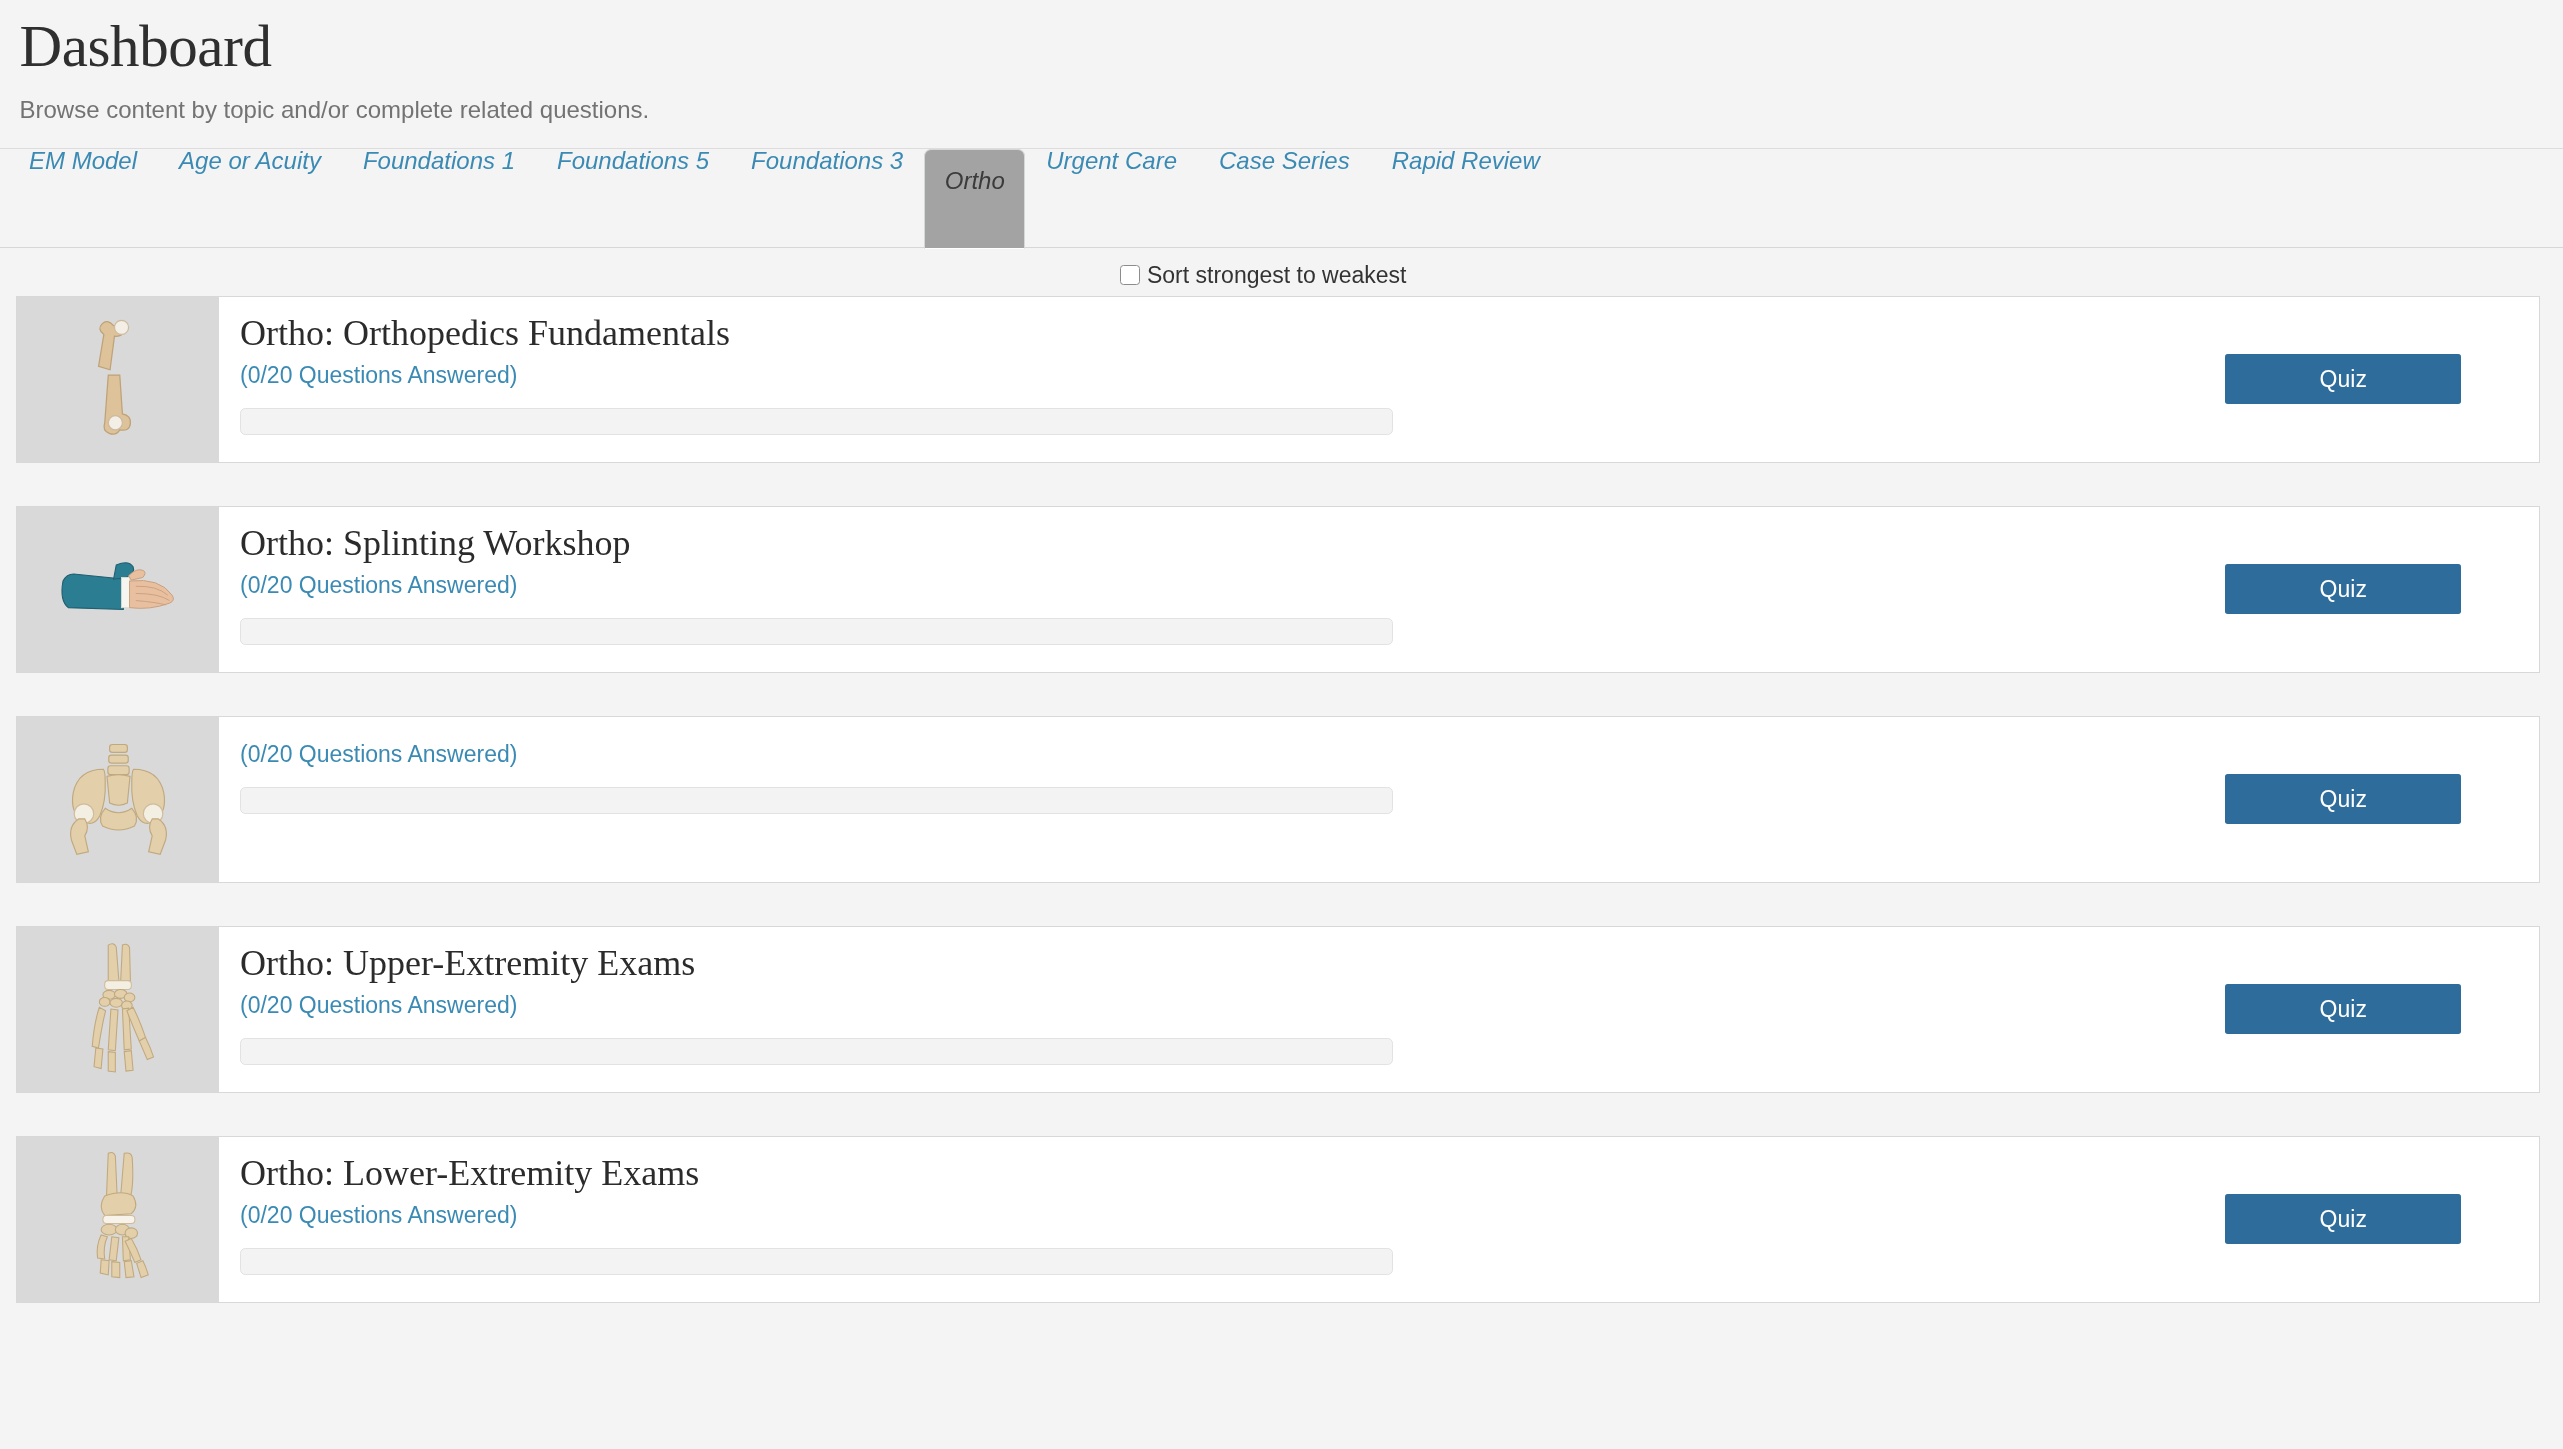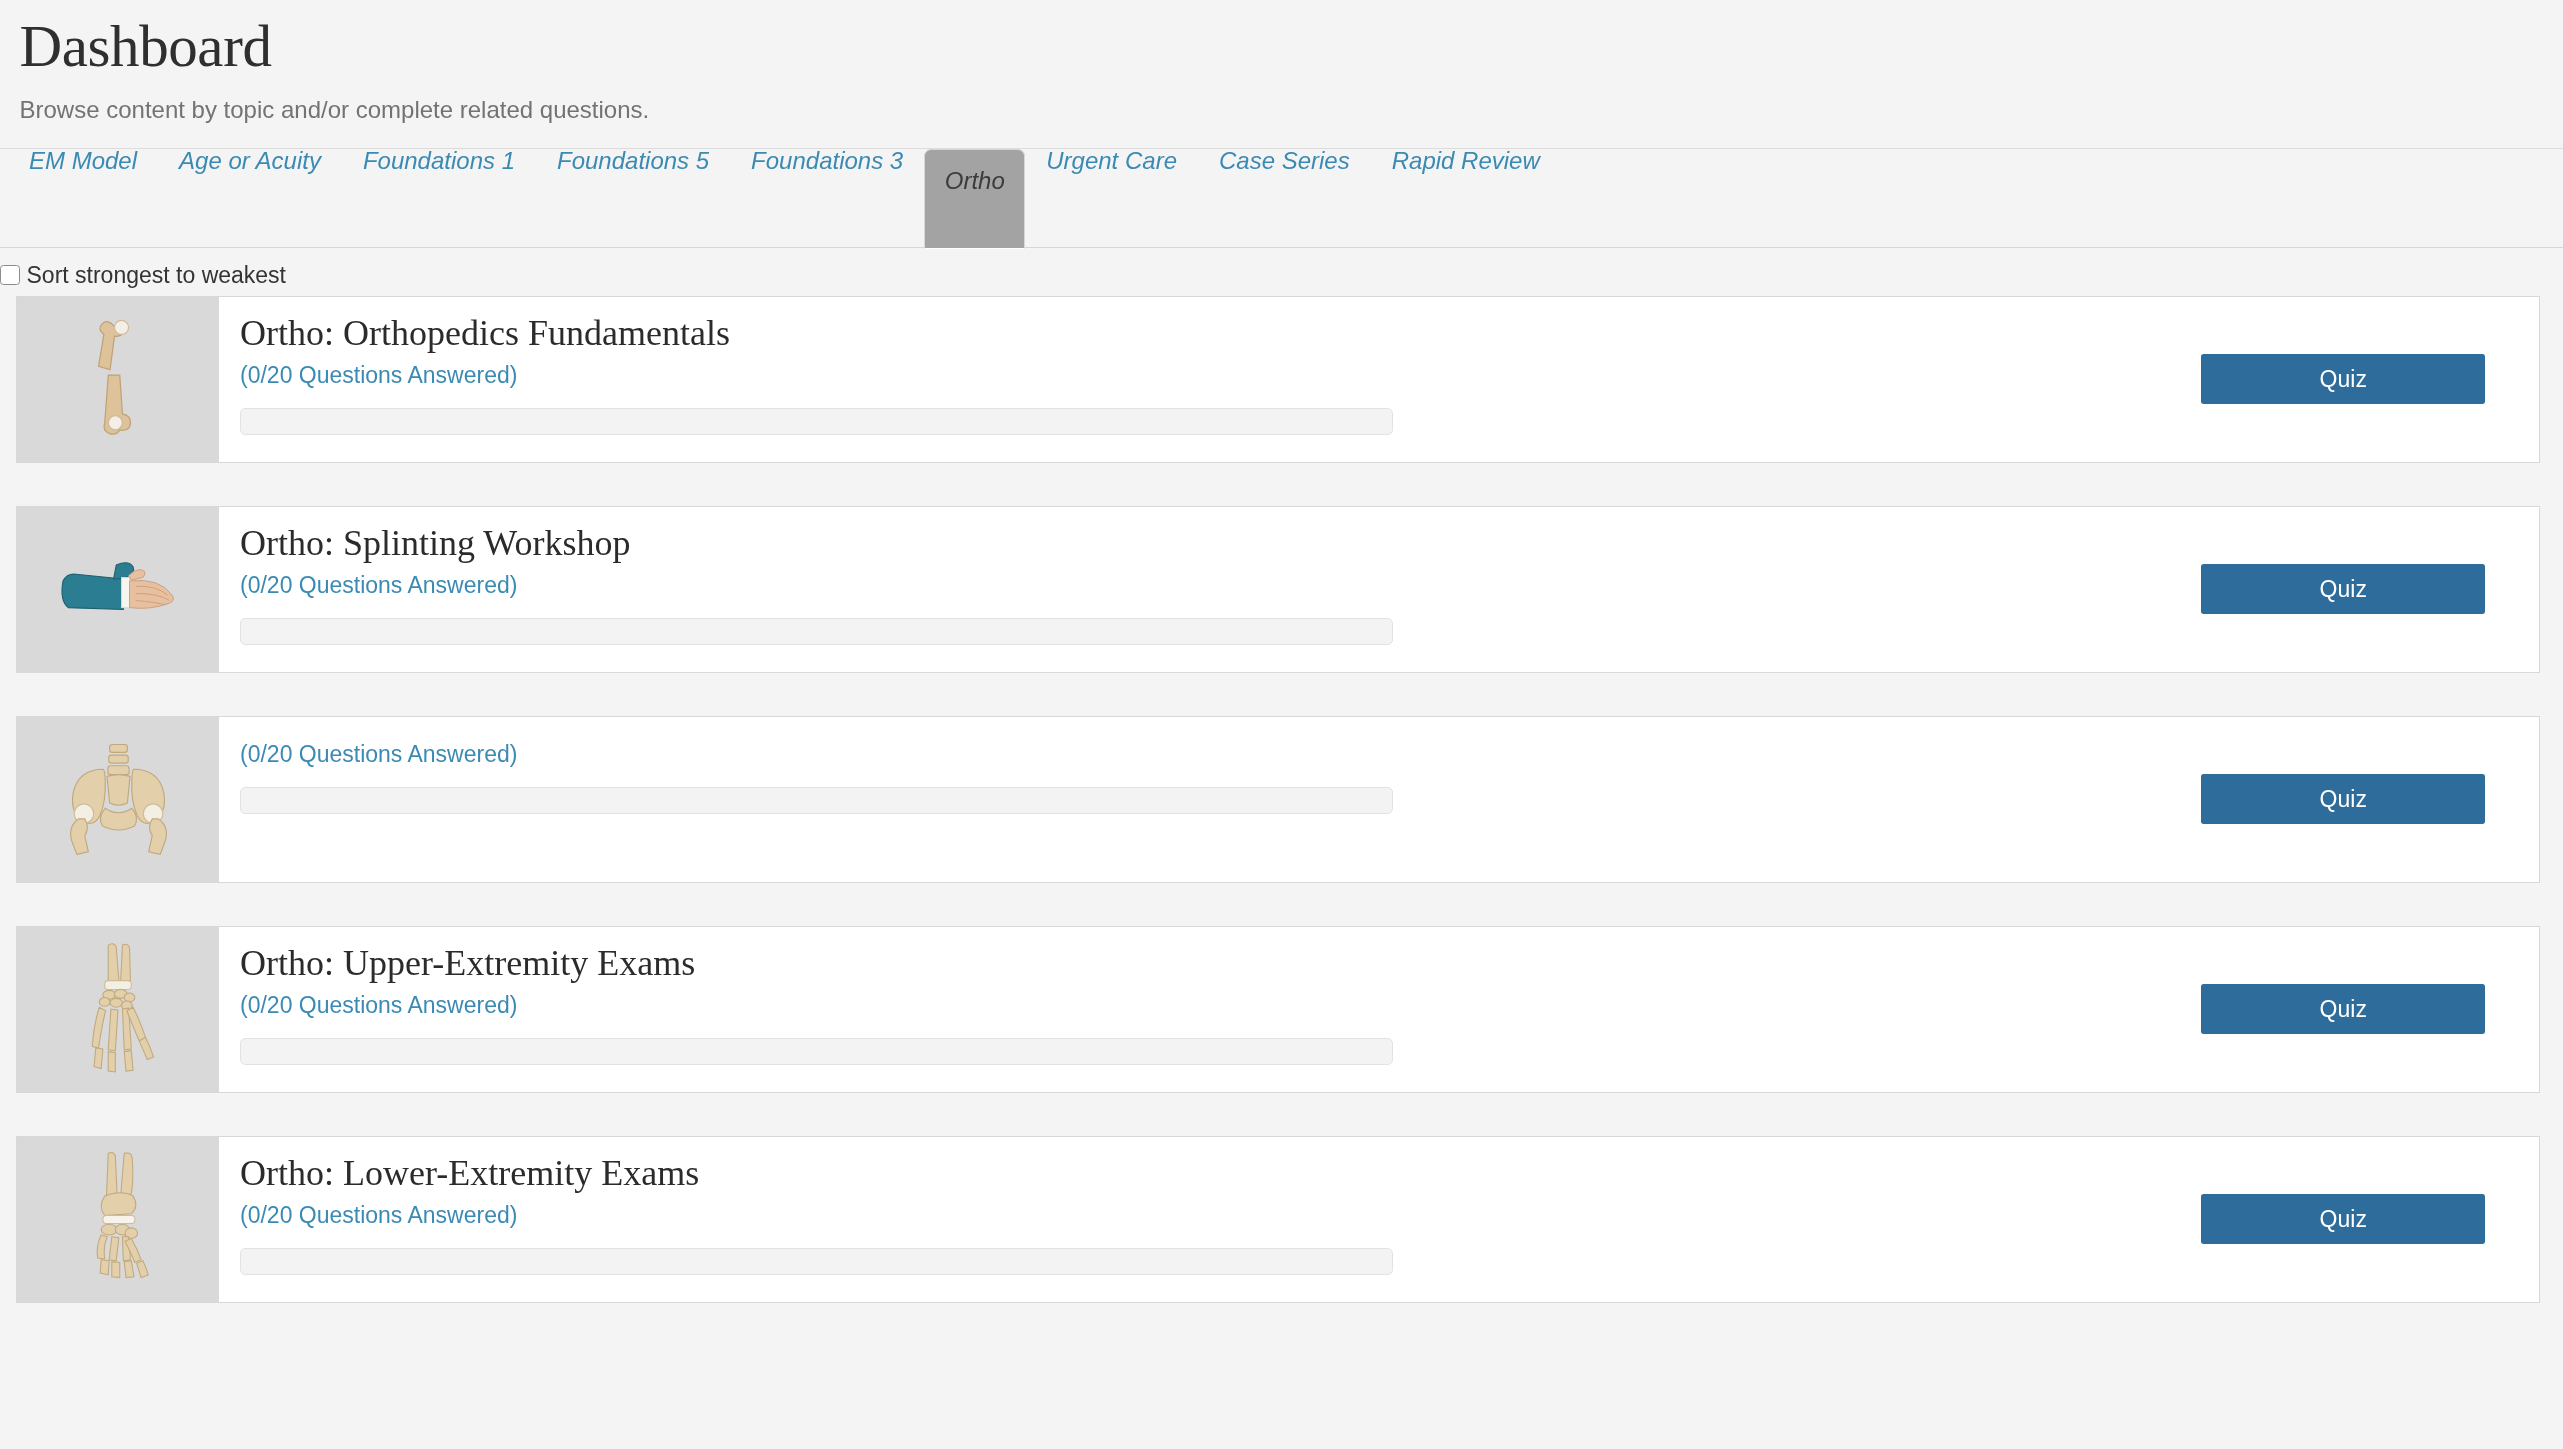--- a/index.html
+++ b/index.html
@@ -72,21 +72,21 @@
     border-top-left-radius: 7px;
     border-top-right-radius: 7px;
     padding: 19.5px 19.5px 30px 19.5px;
     margin-bottom: -1.8px;
     z-index: 3;
   }
 
   
   #sort-row {
     display: flex;
-    justify-content: flex-start;
+    justify-content: center;
     align-items: center;
     padding: 14px 36px 0 0;
     height: 41px;
     box-sizing: border-box;
   }
   #sort-checkbox {
     width: 19.5px;
     height: 19.5px;
     border: 1.8px solid #8c8c8c;
     border-radius: 3.5px;
@@ -165,21 +165,21 @@
   .card-action {
     width: 372px;
     min-width: 372px;
     display: flex;
     align-items: center;
     justify-content: center;
     padding-right: 19.5px;
     box-sizing: border-box;
   }
   .quiz-button {
-    width: 284px;
+    width: 236px;
     height: 50px;
     background: #2e6d9b;
     color: #ffffff;
     font-size: 23px;
     border: none;
     border-radius: 2.7px;
     display: flex;
     align-items: center;
     justify-content: center;
     cursor: pointer;

